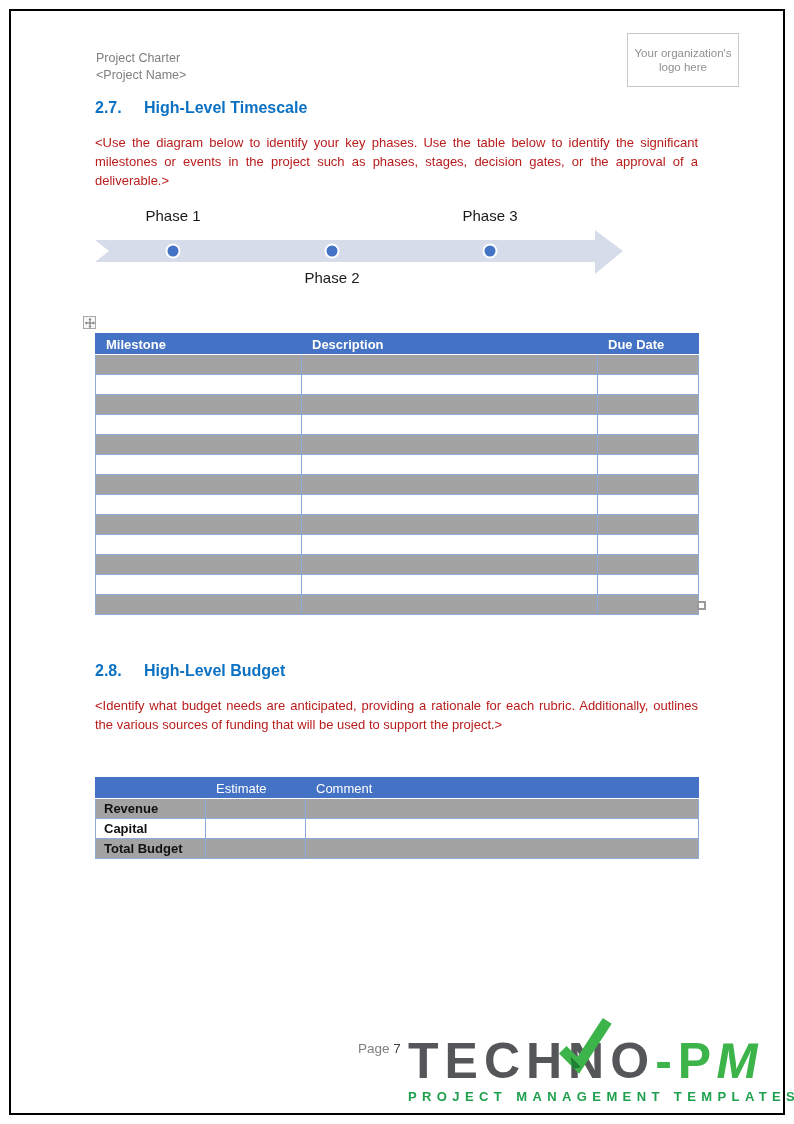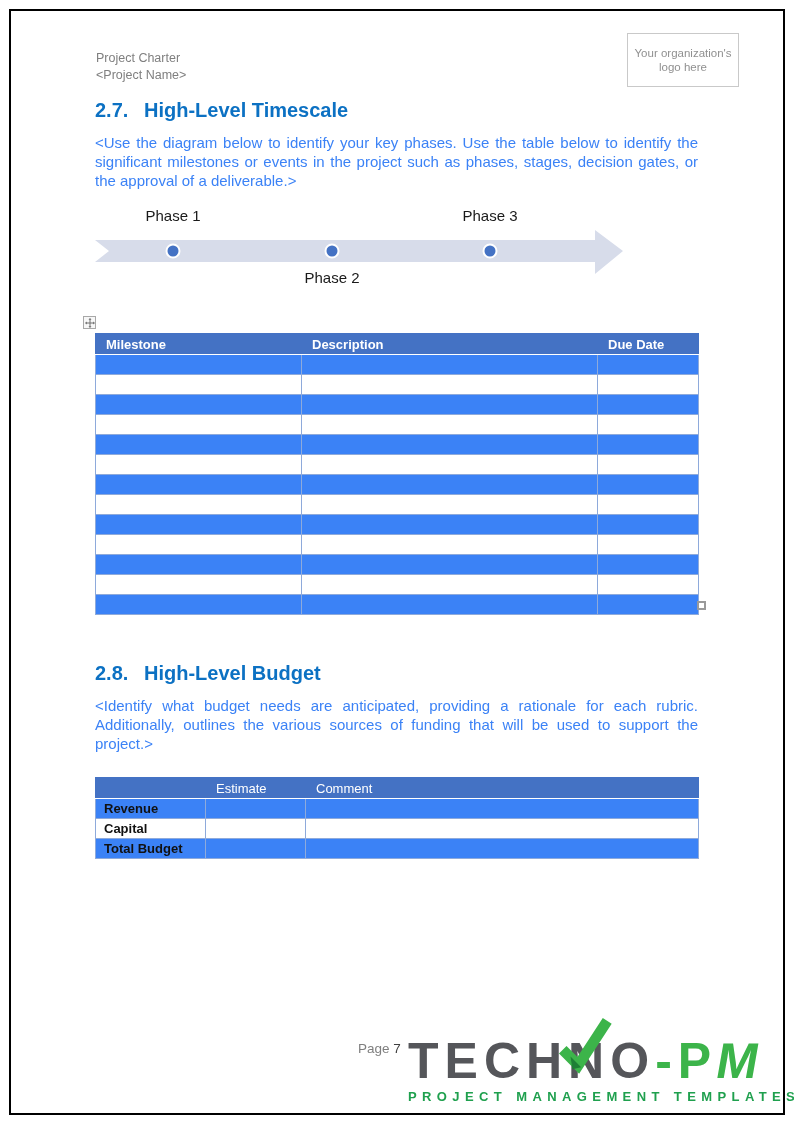--- a/index.html
+++ b/index.html
@@ -8,26 +8,26 @@
   .border-frame{position:absolute;inset:9px;border:2px solid #000;pointer-events:none;}
   .content{position:absolute;left:95px;top:0;width:603px;height:100%;}
 
   
   .hdr-left{position:absolute;left:1px;top:50px;color:#7f7f7f;font-size:12.5px;line-height:17px;}
   .logo-box{position:absolute;left:532px;top:33px;width:112px;height:54px;border:1px solid #c9c9c9;
             display:flex;align-items:center;justify-content:center;text-align:center;
             color:#909090;font-size:11.5px;line-height:14px;padding:2px 6px;box-sizing:border-box;}
 
   
-  .h2{position:absolute;left:0;color:#0c71c3;font-weight:bold;font-size:20px;}
+  .h2{position:absolute;left:0;color:#0c71c3;font-weight:bold;font-size:16px;}
   .h2 .num{display:inline-block;width:49px;}
   .h2-timescale{top:99px;}
   .h2-budget{top:662px;}
 
-  .para{position:absolute;left:0;width:603px;font-size:15px;line-height:19px;text-align:justify;color:#3b82f6;}
+  .para{position:absolute;left:0;width:603px;font-size:13px;line-height:19px;text-align:justify;color:#b91c1c;}
   .para-timescale{top:133px;}
   .para-budget{top:696px;}
 
   
   .timeline{position:absolute;left:0;top:205px;width:603px;height:90px;}
   .timeline svg.arrow{position:absolute;left:0;top:25px;}
   .phase-label{position:absolute;font-size:15px;color:#1a1a1a;transform:translateX(-50%);white-space:nowrap;}
   .phase-1{left:78px;top:2px;}
   .phase-3{left:395px;top:2px;}
   .phase-2{left:237px;top:64px;}
@@ -39,21 +39,21 @@
   .resize-handle{position:absolute;left:614px;top:285px;width:9px;height:9px;border:2px solid #9a9a9a;
                  background:#fff;box-sizing:border-box;}
 
   table{border-collapse:collapse;table-layout:fixed;}
   .doc-table{width:603px;font-size:13px;border-radius:6px;}
   .milestone-table{position:absolute;left:12px;top:17px;}
   .doc-table th{background:#4472c4;color:#fff;text-align:left;font-weight:bold;
                 padding:2px 10px;height:16px;border:1px solid #4472c4;border-bottom:1px solid #fff;}
   .doc-table th + th{border-left:1px solid rgba(255,255,255,.65);}
   .doc-table td{border:1px solid #8eaadb;height:17px;padding:1px 8px;background:#fff;}
-  .doc-table tr.shaded td{background:#3b82f6;}
+  .doc-table tr.shaded td{background:#a3a3a3;}
   .col-m1{width:206px;} .col-m2{width:296px;} .col-m3{width:101px;}
 
   
   .budget-table{position:absolute;left:0;top:777px;}
   .budget-table th{font-weight:normal;font-size:13px;}
   .budget-table td.rowlabel{font-weight:bold;color:#111;}
   .col-b1{width:110px;} .col-b2{width:100px;} .col-b3{width:393px;}
 
   
   .page-number{position:absolute;left:358px;top:1041px;font-size:13.5px;color:#7f7f7f;}

